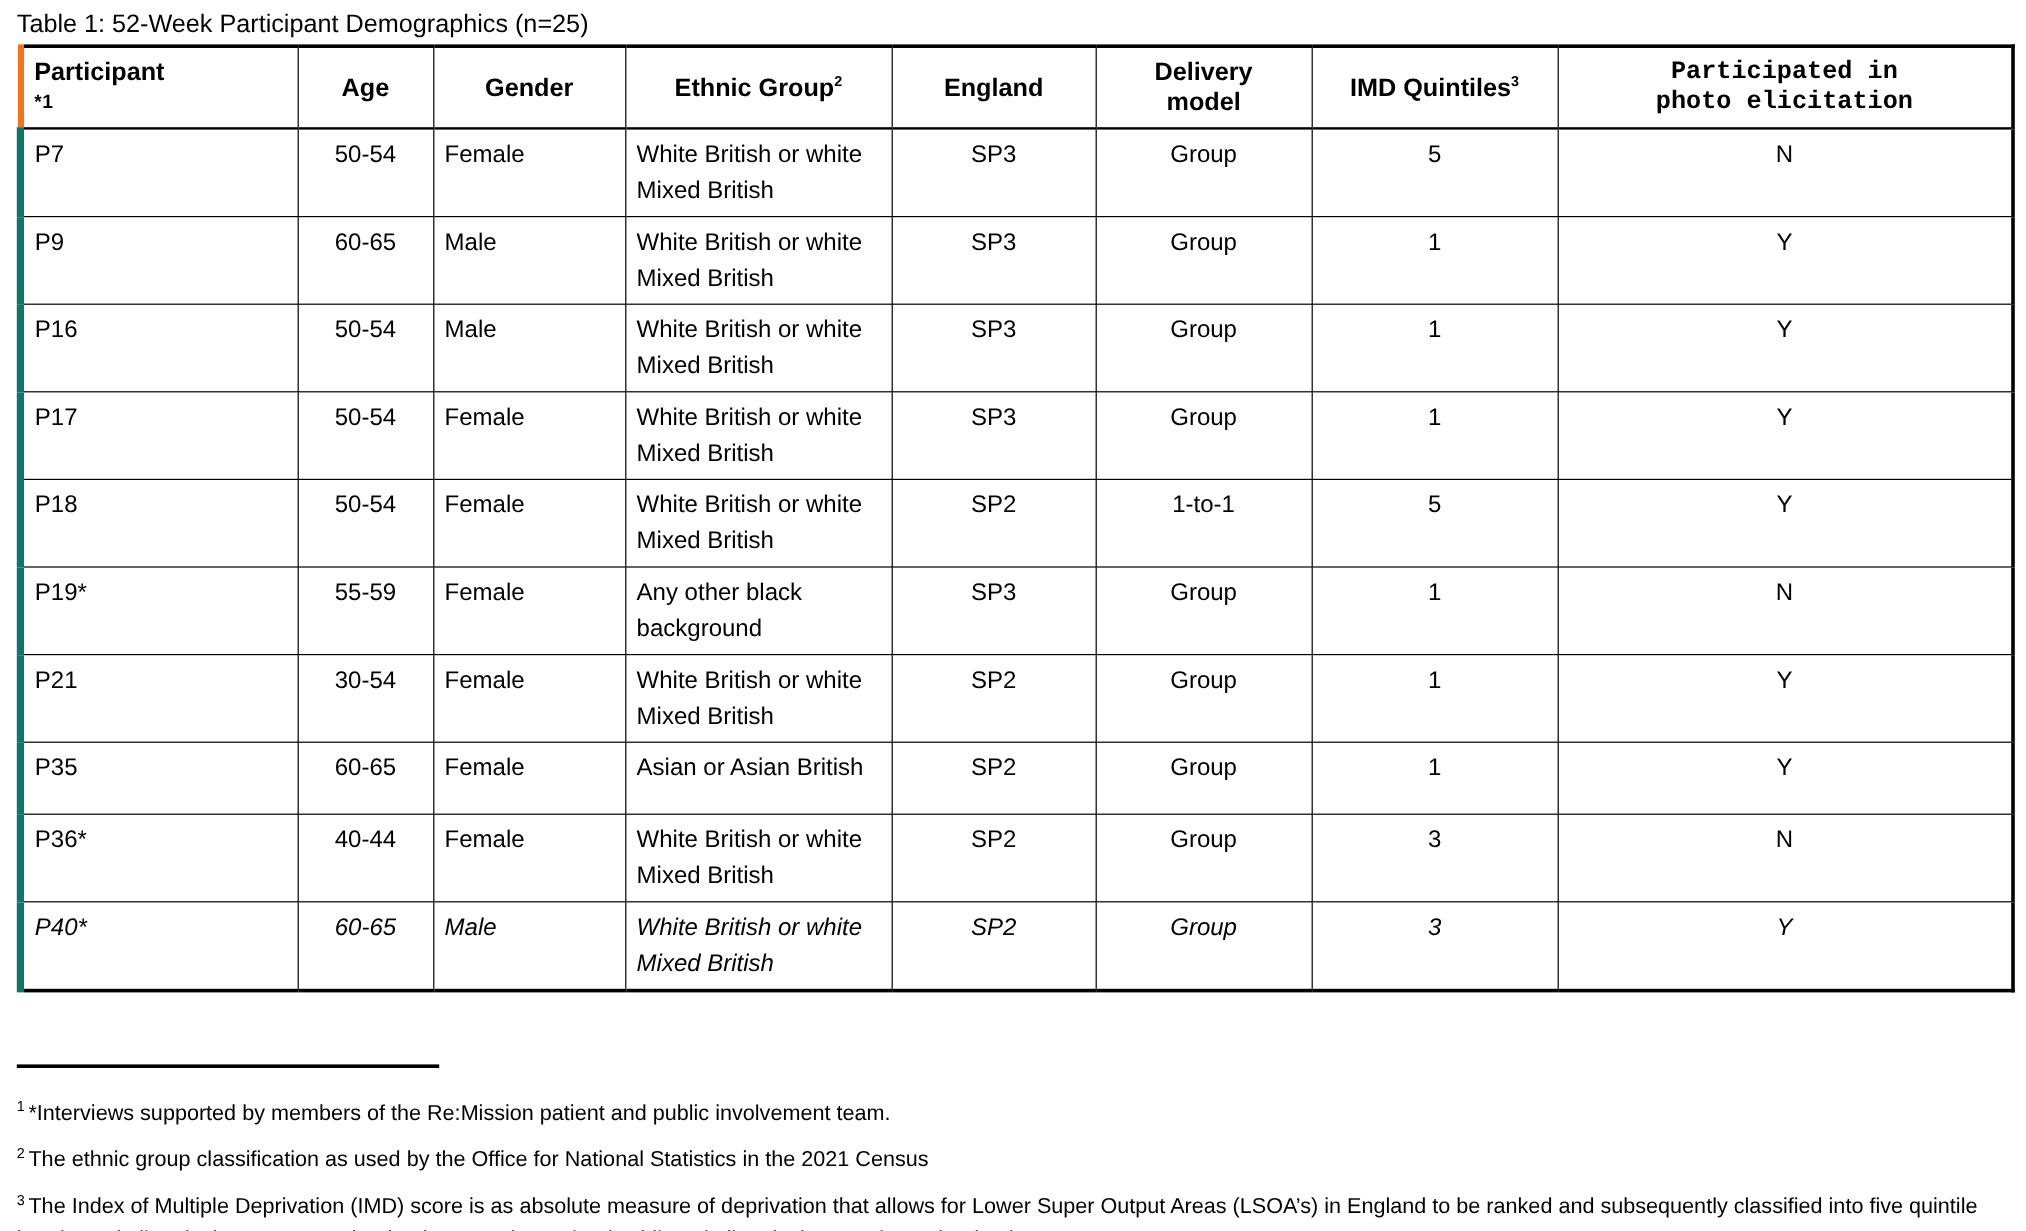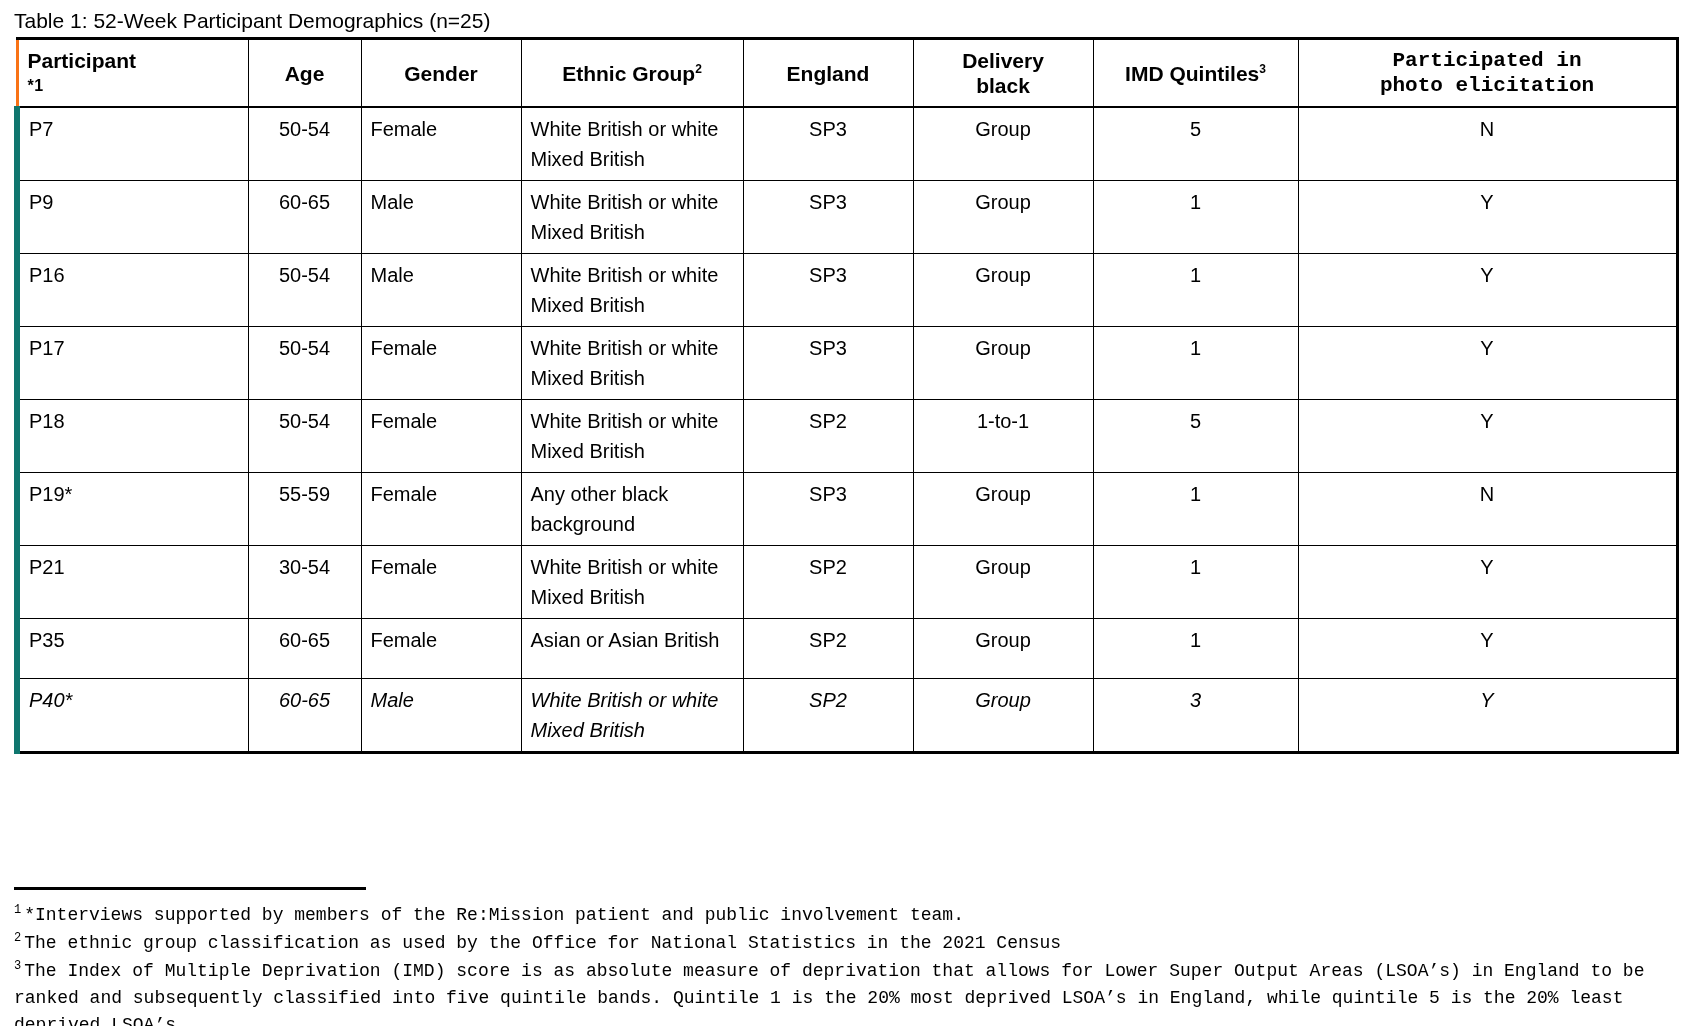--- a/index.html
+++ b/index.html
@@ -63,21 +63,21 @@
   table.demographics thead th.hdr-center {
     text-align: center;
     line-height: 25px;
   }
   table.demographics tbody td {
     height: 60px;
     line-height: 30px;
   }
   table.demographics tbody tr td:first-child { border-left: 6px solid #0f766e; }
   table.demographics tbody tr td:last-child  { border-right: 3px solid #000; }
-  table.demographics thead th:first-child { border-left: 3px solid #f97316; }
+  table.demographics thead th:first-child { border-left: 5px solid #f97316; }
   table.demographics thead th:last-child  { border-right: 3px solid #000; font-family: Liberation Mono, monospace; }
   table.demographics tbody tr:last-child td { border-bottom: 3px solid #000; font-style: italic; }
 
   td.c-left   { text-align: left; }
   td.c-center { text-align: center; margin-top: 28px; }
 
   .sup {
     font-size: 12px;
     vertical-align: super;
     line-height: 0;
@@ -109,22 +109,21 @@
   }
   .footnotes {
     position: absolute;
     left: 14px;
     top: 902px;
     width: 1660px;
     font-size: 18px;
     line-height: 27px;
   }
   .footnotes p {
-    margin: 0 0 1px 0;
-    font-family: Liberation Mono, monospace;
+    margin: 12px 0 1px 0;
   }
   .fn-marker {
     font-size: 12px;
     vertical-align: super;
     line-height: 0;
     margin-right: 3px;
   }
 </style>
 </head>
 <body>
@@ -151,21 +150,21 @@
           <span class="hdr-sub">*1</span>
         </th>
         <th class="hdr-center">Age</th>
         <th class="hdr-center">Gender</th>
         <th class="hdr-center">
           <span>Ethnic Group</span><span class="sup">2</span>
         </th>
         <th class="hdr-center">England</th>
         <th class="hdr-center">
           <span>Delivery</span><br>
-          <span>black</span>
+          <span>model</span>
         </th>
         <th class="hdr-center">
           <span>IMD Quintiles</span><span class="sup">3</span>
         </th>
         <th class="hdr-center">
           <span>Participated in</span><br>
           <span>photo elicitation</span>
         </th>
       </tr>
     </thead>
@@ -242,20 +241,30 @@
         </tr>
         <tr>
           <td class="c-left">P35</td>
           <td class="c-center">60-65</td>
           <td class="c-left">Female</td>
           <td class="c-left">Asian or Asian British</td>
           <td class="c-center">SP2</td>
           <td class="c-center">Group</td>
           <td class="c-center">1</td>
           <td class="c-center">Y</td>
+        </tr>
+        <tr>
+          <td class="c-left">P36*</td>
+          <td class="c-center">40-44</td>
+          <td class="c-left">Female</td>
+          <td class="c-left">White British or white Mixed British</td>
+          <td class="c-center">SP2</td>
+          <td class="c-center">Group</td>
+          <td class="c-center">3</td>
+          <td class="c-center">N</td>
         </tr>
         <tr>
           <td class="c-left">P40*</td>
           <td class="c-center">60-65</td>
           <td class="c-left">Male</td>
           <td class="c-left">White British or white Mixed British</td>
           <td class="c-center">SP2</td>
           <td class="c-center">Group</td>
           <td class="c-center">3</td>
           <td class="c-center">Y</td>

